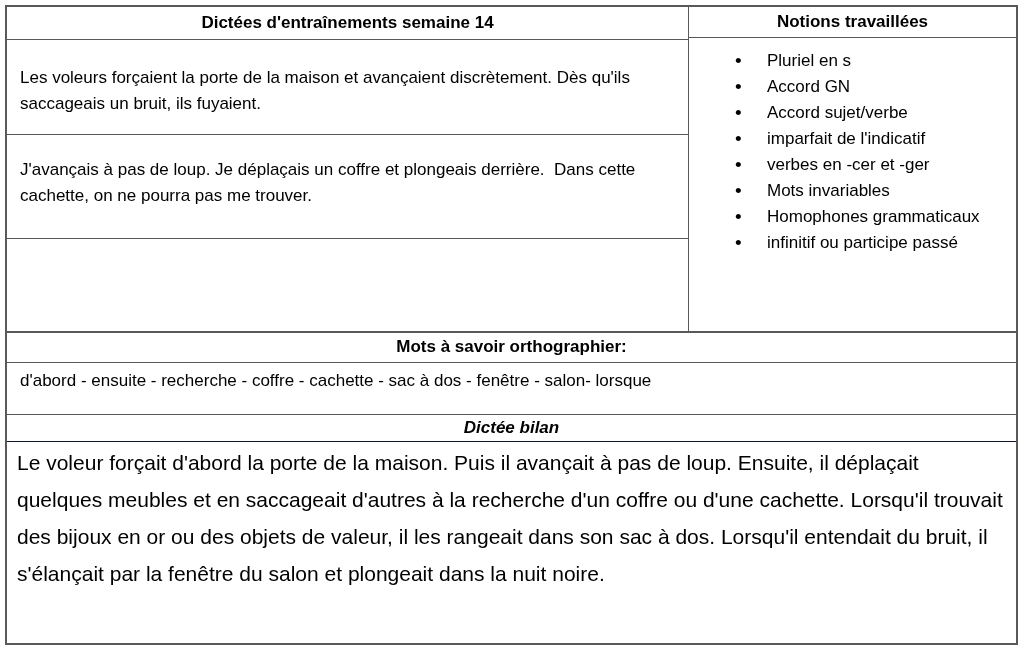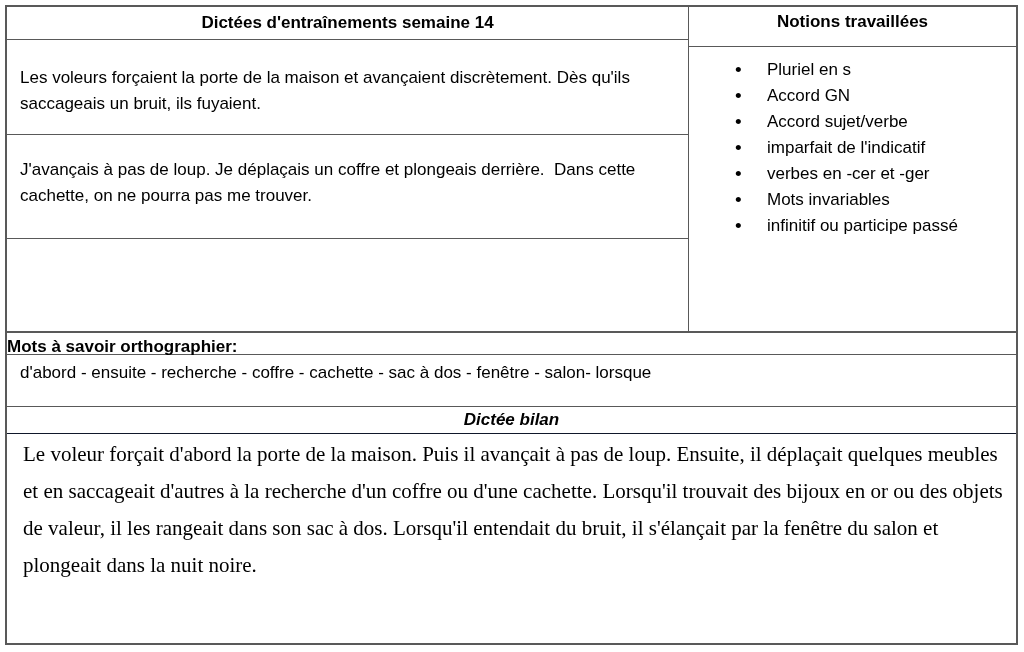--- a/index.html
+++ b/index.html
@@ -29,21 +29,21 @@
     flex-direction: column;
   }
   .right-col { flex: 1; display: flex; flex-direction: column; }
   .cell-header {
     font-size: 17px;
     font-weight: bold;
     text-align: center;
     border-bottom: 1px solid #595959;
   }
   .left-col .cell-header { height: 33px; line-height: 32px; }
-  .right-col .cell-header { height: 40px; line-height: 30px; }
+  .right-col .cell-header { height: 31px; line-height: 30px; }
   .dictation {
     font-size: 17px;
     line-height: 26px;
     padding: 25px 24px 0 13px;
     white-space: pre-wrap;
   }
   .dictation.d1 { height: 95px; border-bottom: 1px solid #595959; }
   .dictation.d2 { height: 104px; border-bottom: 1px solid #595959; padding-top: 22px; }
   .dictation.d3 { flex: 1; padding-top: 21px; }
   .notions-list {
@@ -54,42 +54,41 @@
   }
   .notions-list li { position: relative; padding-left: 78px; }
   .notions-list li::before {
     content: "\2022";
     position: absolute;
     left: 46px;
     font-size: 19px;
   }
   
   .row-words-header {
-    height: 22px; line-height: 28px;
-    font-size: 17px; font-weight: bold; 
+    height: 30px; line-height: 28px;
+    font-size: 17px; font-weight: bold; text-align: center;
     border-bottom: 1px solid #595959;
   }
   .row-words-line {
     height: 52px;
     font-size: 17px; line-height: 26px;
     padding: 5px 12px 0 13px;
     border-bottom: 1px solid #595959;
   }
   .row-bilan-header {
     height: 27px; line-height: 26px;
     font-size: 17px; font-weight: bold; text-align: center;
     border-bottom: 1px solid #0f172a;
     font-style: italic;
   }
   .row-bilan-text {
     flex: 1;
     font-size: 21px;
     line-height: 37px;
-    padding: 2px 12px 0 16px;
-    font-family: Liberation Serif, serif;
+    padding: 2px 12px 0 10px;
   }
 </style>
 </head>
 <body>
 
 <div class="doc-table">
 
   <div class="top-section">
 
     <div class="left-col">
@@ -100,20 +99,21 @@
 
     <div class="right-col">
       <div class="cell-header">Notions travaillées</div>
       <ul class="notions-list">
         <li>Pluriel en s</li>
         <li>Accord GN</li>
         <li>Accord sujet/verbe</li>
         <li>imparfait de l'indicatif</li>
         <li>verbes en -cer et -ger</li>
         <li>Mots invariables</li>
+        <li>Homophones grammaticaux</li>
         <li>infinitif ou participe passé</li>
       </ul>
     </div>
 
   </div>
 
   <div class="row-words-header">Mots à savoir orthographier:</div>
 
   <div class="row-words-line">d'abord - ensuite - recherche - coffre - cachette - sac à dos - fenêtre - salon- lorsque</div>
 

